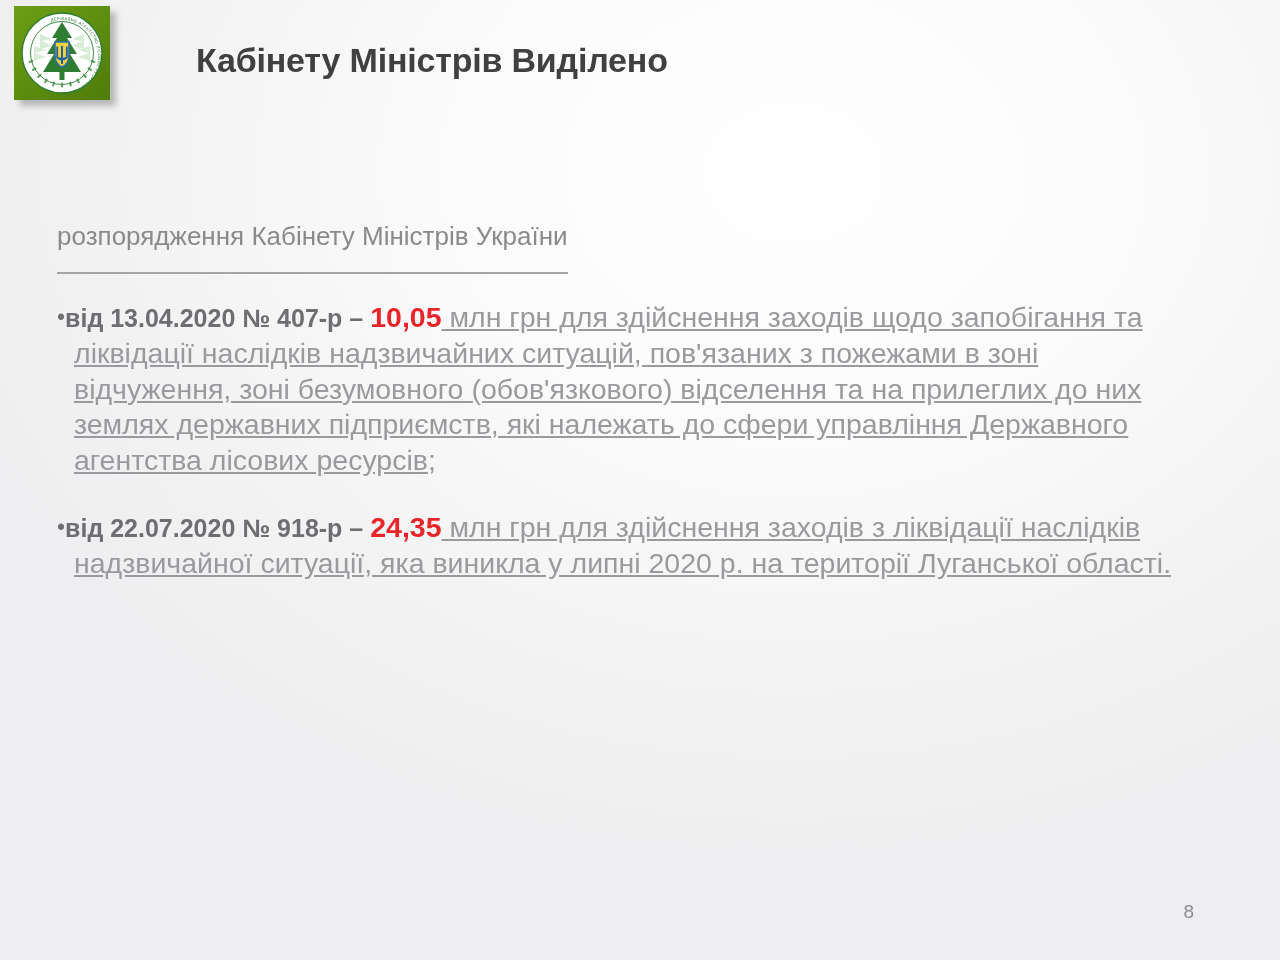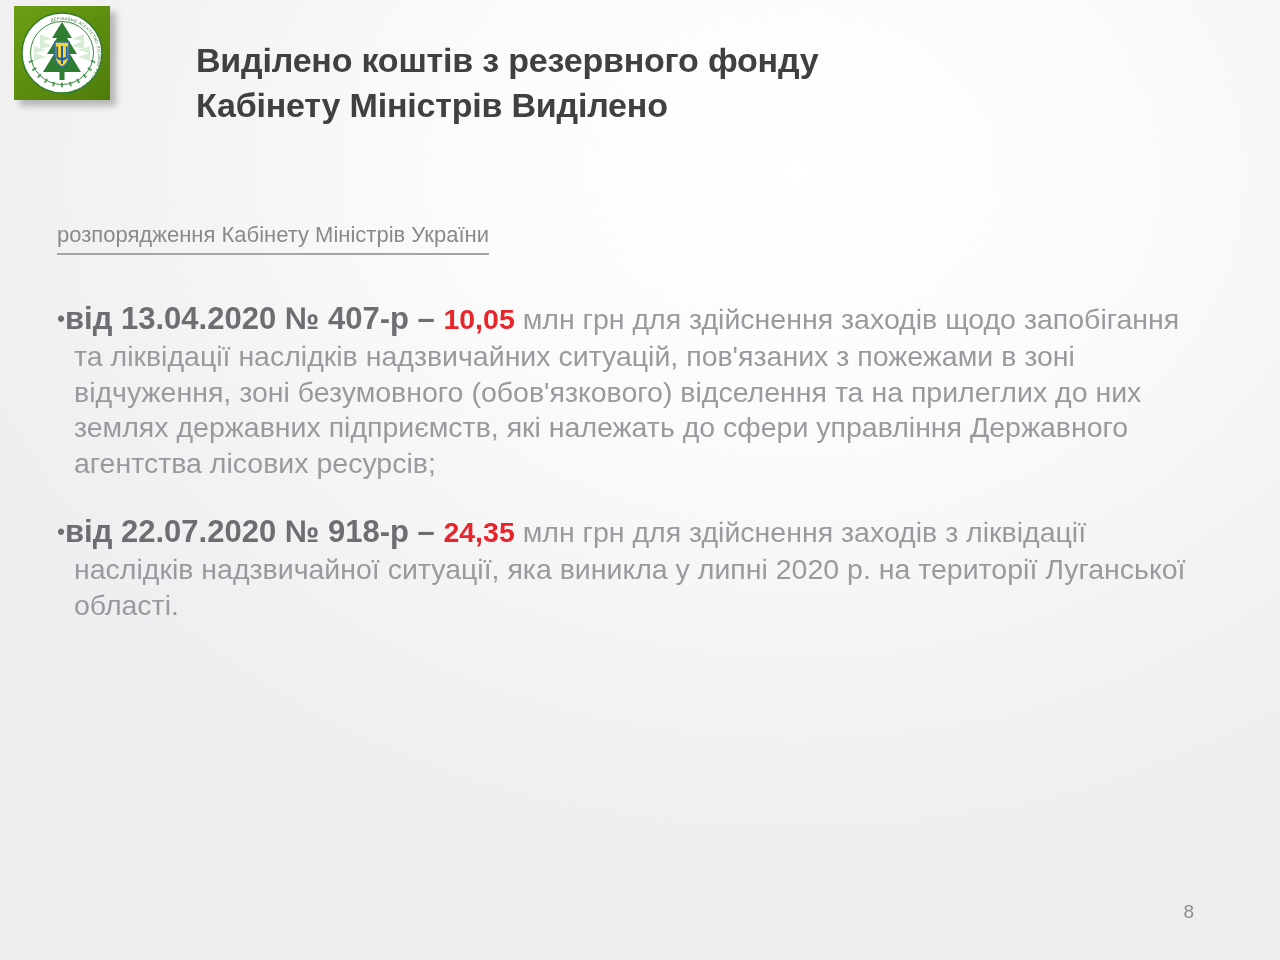--- a/index.html
+++ b/index.html
@@ -63,24 +63,24 @@
     color: #404040;
     letter-spacing: -0.2px;
   }
   .title-line { display: block; white-space: nowrap; }
 
   
   .subtitle {
     position: absolute;
     left: 57px;
     top: 222px;
-    font-size: 22px;
+    font-size: 26px;
     color: #8a8a8d;
     border-bottom: 2px solid #a5a5a8;
-    padding-bottom: 6px;
+    padding-bottom: 20px;
     line-height: 1.15;
     white-space: nowrap;
   }
 
   .bullets {
     position: absolute;
     left: 57px;
     top: 300px;
     width: 1135px;
   }
@@ -95,29 +95,29 @@
   }
   .bullet:last-child { margin-bottom: 0; }
   .dot {
     color: #6f6f72;
     font-size: 23px;
     vertical-align: 2px;
   }
   .lead {
     font-weight: bold;
     color: #6e6e72;
-    font-size: 31px;
+    font-size: 25px;
   }
   .amount {
     font-weight: bold;
     color: #e8252a;
     font-size: 28.5px;
     text-align: right;
   }
-  .tail { color: #9a9a9e; }
+  .tail { color: #9a9a9e; text-decoration: underline; }
 
   .page-number {
     position: absolute;
     right: 86px;
     bottom: 37px;
     font-size: 19px;
     color: #8d8d91;
   }
 </style>
 </head>
@@ -172,21 +172,20 @@
         </g>
 
         <text font-size="4.2" font-family="Liberation Sans, sans-serif" fill="#2f7d32" letter-spacing="0.35">
           <textPath href="#ringpath" startOffset="20%">ДЕРЖАВНЕ АГЕНТСТВО ЛІСОВИХ РЕСУРСІВ УКРАЇНИ</textPath>
         </text>
       </svg>
     </div>
   </div>
 
   <div class="title">
-    <span class="title-line">Виділено коштів з резервного фонду</span>
     <span class="title-line">Кабінету Міністрів Виділено</span>
   </div>
 
   <div class="subtitle">розпорядження Кабінету Міністрів України</div>
 
   <div class="bullets">
 
     <div class="bullet">
       <span class="dot">•</span><span class="lead">від 13.04.2020 № 407-р – </span><span class="amount">10,05</span><span class="tail"> млн грн для здійснення заходів щодо запобігання та ліквідації наслідків надзвичайних ситуацій, пов'язаних з пожежами в зоні відчуження, зоні безумовного (обов'язкового) відселення та на прилеглих до них землях державних підприємств, які належать до сфери управління Державного агентства лісових ресурсів;</span>
     </div>

